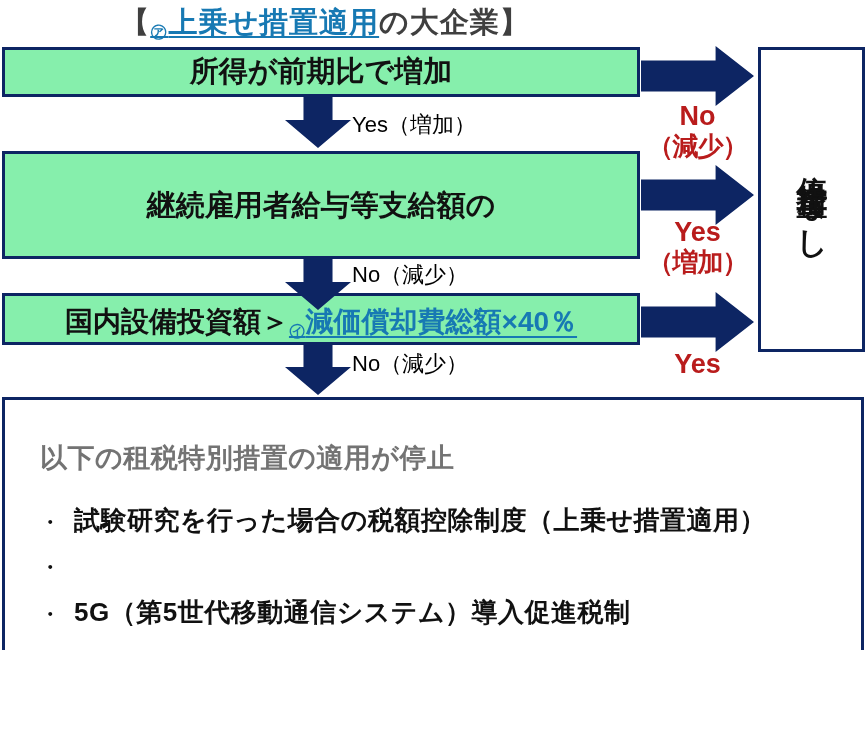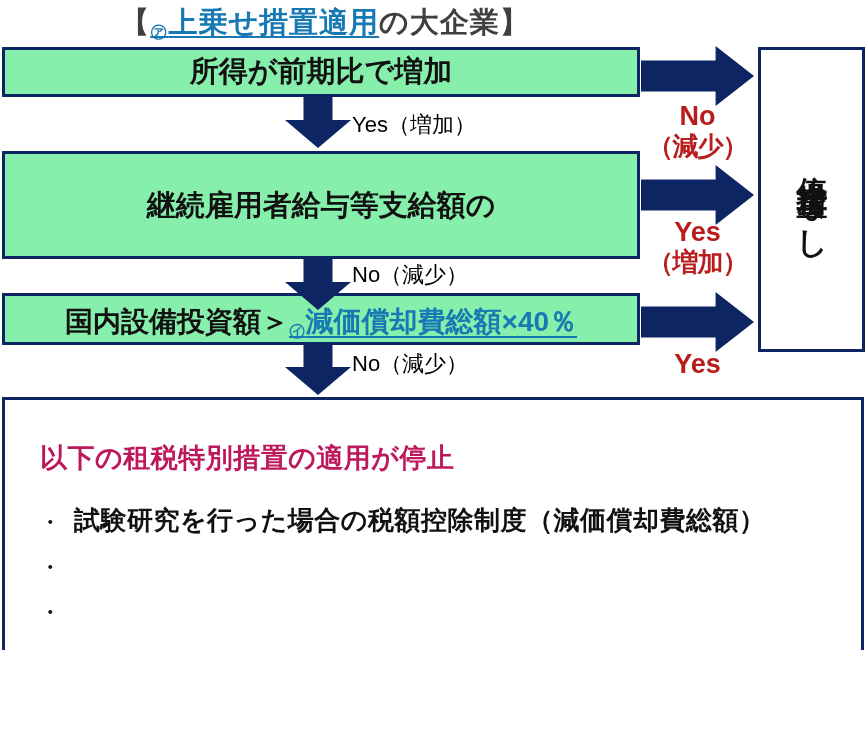--- a/index.html
+++ b/index.html
@@ -89,21 +89,21 @@
   .rl3 { top:350px; }
   .rlabel .en { font-size:27px; display:block; }
   .rlabel .jp { font-size:26px; display:block; letter-spacing:-1px; }
   
   .bottom-box {
     position:absolute; left:2px; top:397px; width:862px; height:334px;
     border:3px solid #0d2563; border-bottom-width:6px; background:#ffffff;
     padding:40px 20px 0 35px;
   }
   .bottom-heading {
-    color:#be185d; font-size:27px; font-weight:bold;
+    color:#737373; font-size:27px; font-weight:bold;
     margin-bottom:22px; letter-spacing:0.5px;
   }
   .measure-list { list-style:none; }
   .measure-list li {
     display:flex; align-items:baseline;
     font-size:26px; font-weight:bold; color:#111111;
     line-height:45px; letter-spacing:0.5px;
   }
   .measure-list .bullet {
     width:34px; flex:0 0 34px; font-size:20px; color:#111111;
@@ -156,27 +156,28 @@
   </div>
   <div class="rlabel rl3">
     <span class="en">Yes</span>
   </div>
 
   <div class="bottom-box">
     <div class="bottom-heading">以下の租税特別措置の適用が停止</div>
     <ul class="measure-list">
       <li>
         <span class="bullet">・</span>
-        <span>試験研究を行った場合の税額控除制度（減価償却費総額）</span>
+        <span>試験研究を行った場合の税額控除制度（上乗せ措置適用）</span>
       </li>
       <li>
         <span class="bullet">・</span>
       </li>
       <li>
         <span class="bullet">・</span>
+        <span>5G（第5世代移動通信システム）導入促進税制</span>
       </li>
       <li>
         <span class="bullet">・</span>
       </li>
       <li>
         <span class="bullet">・</span>
       </li>
     </ul>
   </div>
 

